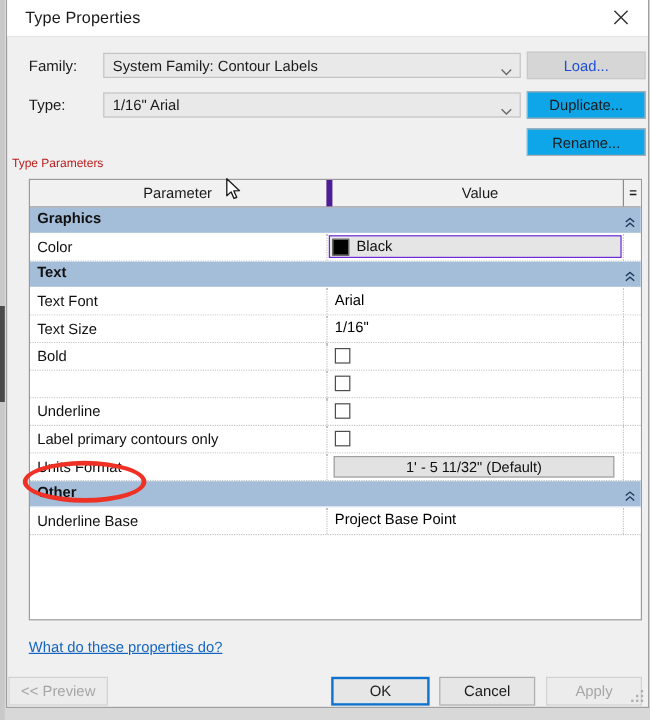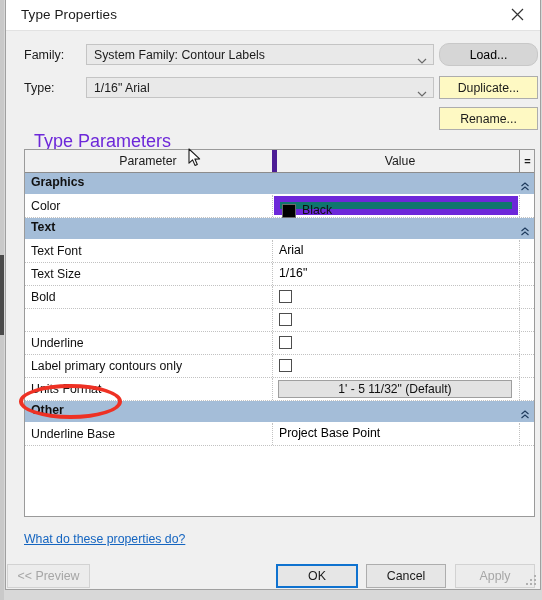--- a/index.html
+++ b/index.html
@@ -109,38 +109,37 @@
     position: absolute;
     width: 99px;
     height: 23px;
     box-sizing: border-box;
     font-size: 12.3px;
     display: flex;
     align-items: center;
     justify-content: center;
     cursor: pointer;
     border: 1px solid #adadad;
-    background: #fef9c3;
+    background: #0ea5e9;
     color: #1b1b1b;
   }
   .sidebtn.disabled {
     background: #d6d6d6;
     border-color: #c8c8c8;
-    color: #000000;
+    color: #1d4ed8;
     cursor: default;
-    border-radius: 10px;
   }
 
   
   #type-params-label {
     position: absolute;
-    left: 28px;
+    left: 4px;
     top: 131px;
-    font-size: 18px;
-    color: #6d28d9;
+    font-size: 10px;
+    color: #b91c1c;
   }
 
   
   #table {
     position: absolute;
     left: 18px;
     top: 149px;
     width: 511px;
     height: 368px;
     border: 1px solid #9a9a9a;
@@ -234,22 +233,22 @@
     font-size: 12.3px;
     color: #000000;
     white-space: nowrap;
   }
 
   
   .swatch-field {
     position: absolute;
     left: 1px; top: 1px;
     width: 244px; height: 19px;
-    background: #0f766e;
-    border: 6px solid #6d28d9;
+    background: #e5e5e5;
+    border: 1px solid #6d28d9;
     box-sizing: border-box;
     cursor: pointer;
   }
   .swatch {
     position: absolute;
     left: 2px; top: 2px;
     width: 14px; height: 14px;
     border: 1px solid #6a6a6a;
     box-sizing: border-box;
   }

